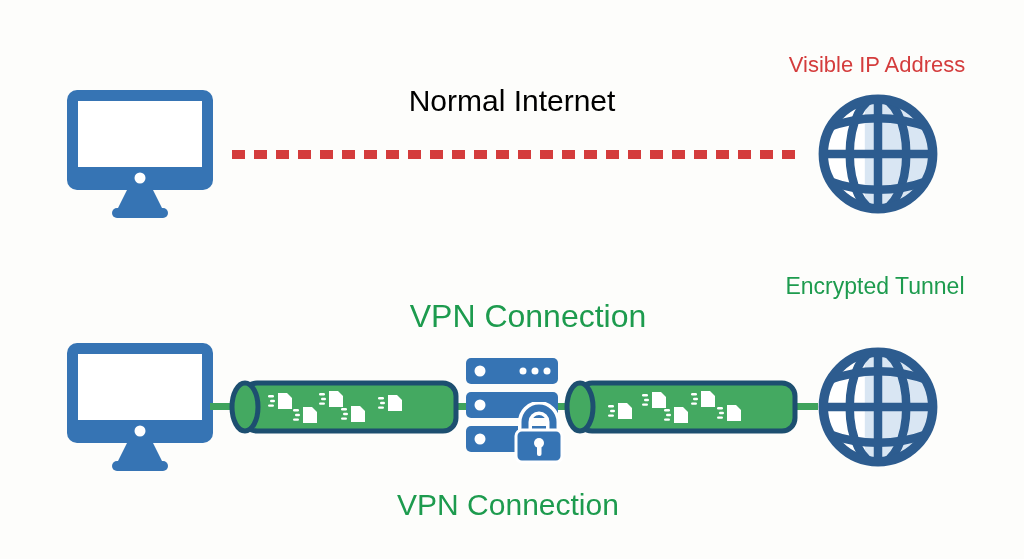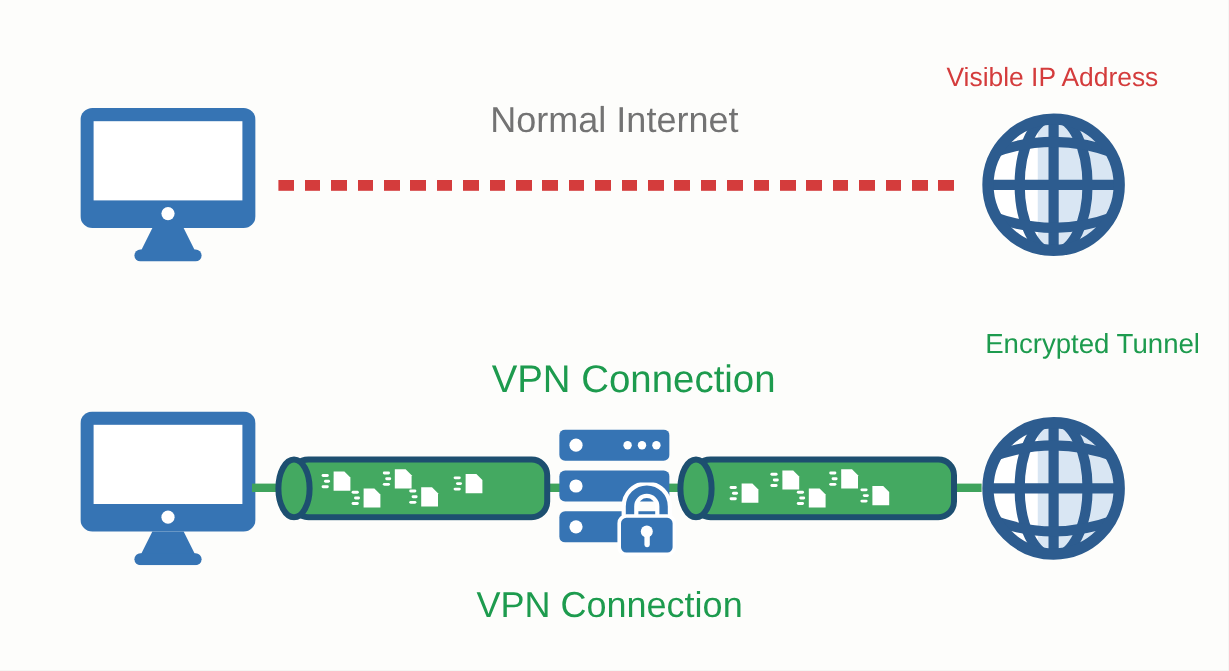--- a/index.html
+++ b/index.html
@@ -2,25 +2,25 @@
 <html><head>
 <meta charset="utf-8">
 <style>
   html,body{margin:0;padding:0;background:#e8e8e8;font-family:"Liberation Sans",sans-serif;}
   #stage{
     position:relative;width:1024px;height:559px;background:#fdfdfb;overflow:hidden;
     font-family:"Liberation Sans",sans-serif;
   }
   .abs{position:absolute;}
   .label{font-weight:normal;text-align:center;white-space:nowrap;}
-  .lbl-gray{color:#737373;font-size:30px;}
+  .lbl-gray{color:#000000;font-size:30px;}
   .lbl-red{color:#d43c3c;font-size:22px;}
   .lbl-green-lg{color:#1d9b4e;font-size:32px;}
   .lbl-green-md{color:#1d9b4e;font-size:30px;}
-  .lbl-green-sm{color:#1d9b4e;font-size:23px;line-height:26px;white-space:normal;text-align:right;}
+  .lbl-green-sm{color:#1d9b4e;font-size:23px;line-height:26px;white-space:normal;}
   .dotted-line{
     background:repeating-linear-gradient(90deg,#d43c3c 0 13px,rgba(0,0,0,0) 13px 22px);
   }
   .connector{background:#3fa35c;height:7px;}
   svg{display:block;}
 </style>
 </head>
 <body>
 
 <div id="stage">

